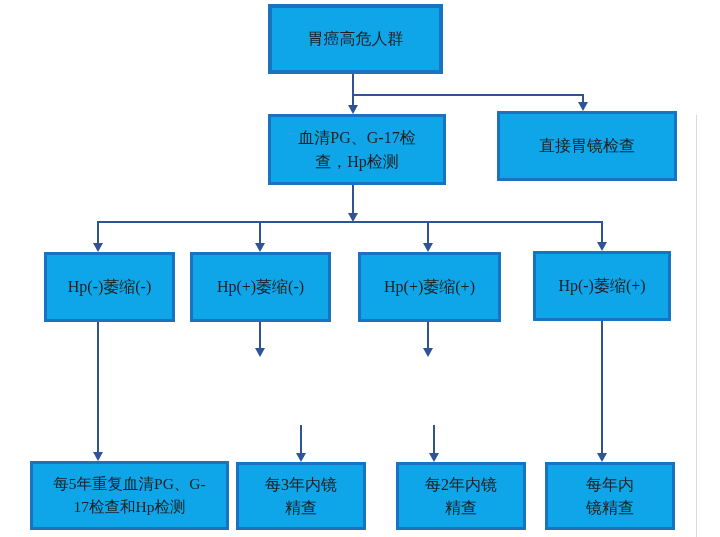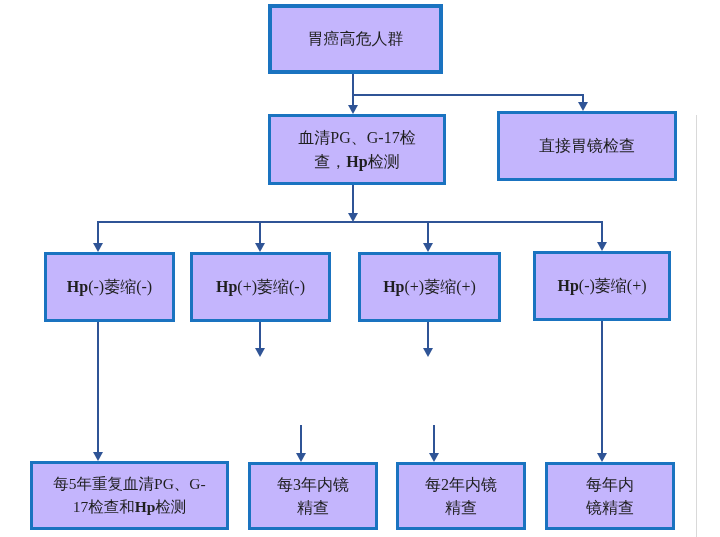--- a/index.html
+++ b/index.html
@@ -2,25 +2,25 @@
 <html><head>
 <meta charset="utf-8">
 <style>
   html,body{margin:0;padding:0;background:#ffffff;}
   body{font-family:"Liberation Serif","DejaVu Serif",serif;color:#1f1f1f;}
   .canvas{
     position:relative;width:720px;height:537px;background:#ffffff;overflow:hidden;
   }
   .node{
     position:absolute;box-sizing:border-box;
-    border:3px solid #1a73c0;background:#c4b5fd;
+    border:3px solid #1a73c0;background:#0ea5e9;
     display:flex;align-items:center;justify-content:center;
     text-align:center;font-size:16px;line-height:1.45;
   }
-  .node b{font-weight:bold;}
+  .node b{font-weight:normal;}
   .vl{position:absolute;width:2px;background:#2f5496;}
   .hl{position:absolute;height:2px;background:#2f5496;}
   .ah{position:absolute;width:0;height:0;
       border-left:5px solid transparent;border-right:5px solid transparent;
       border-top:9px solid #2f5496;}
   .edge{position:absolute;width:1px;background:#d9d9d9;}
 </style>
 </head>
 <body>
 
@@ -79,21 +79,21 @@
 
 
   <div class="vl" style="left:300px;top:425px;height:28px;"></div>
   <div class="ah" style="left:296px;top:453px;"></div>
   <div class="vl" style="left:433px;top:425px;height:28px;"></div>
   <div class="ah" style="left:429px;top:453px;"></div>
 
   <div class="node" style="left:30px;top:461px;width:199px;height:69px;padding:0 15px;font-size:15.5px;">
     <span><span>每5年重复血清PG、G-17检查和</span><b>Hp</b><span>检测</span></span>
   </div>
-  <div class="node" style="left:248px;top:462px;width:130px;height:68px;padding:0 24px;">
+  <div class="node" style="left:236px;top:462px;width:130px;height:68px;padding:0 24px;">
     <span><span>每3年内镜精查</span><b></b><span></span></span>
   </div>
   <div class="node" style="left:396px;top:462px;width:130px;height:68px;padding:0 24px;justify-content:flex-end;">
     <span><span>每2年内镜精查</span><b></b><span></span></span>
   </div>
   <div class="node" style="left:545px;top:462px;width:130px;height:68px;padding:0 32px;">
     <span><span>每年内镜精查</span><b></b><span></span></span>
   </div>
 
   <div class="edge" style="left:696px;top:115px;height:422px;"></div>

